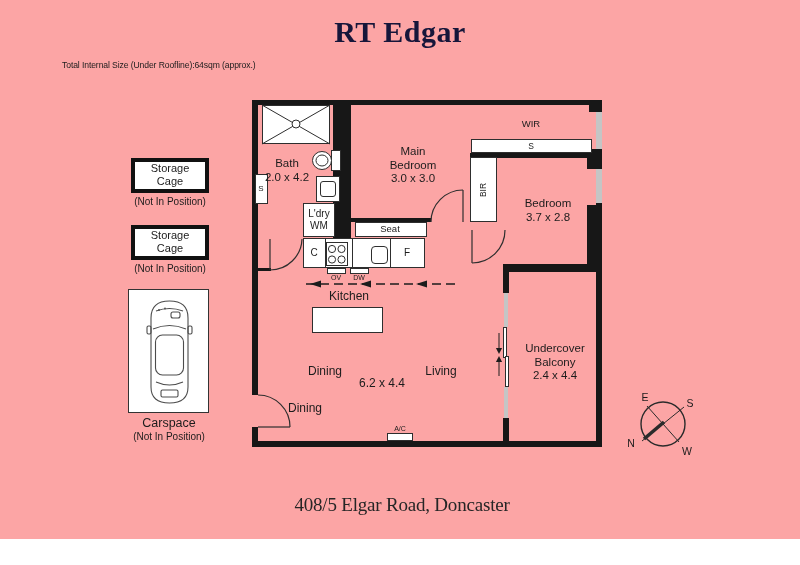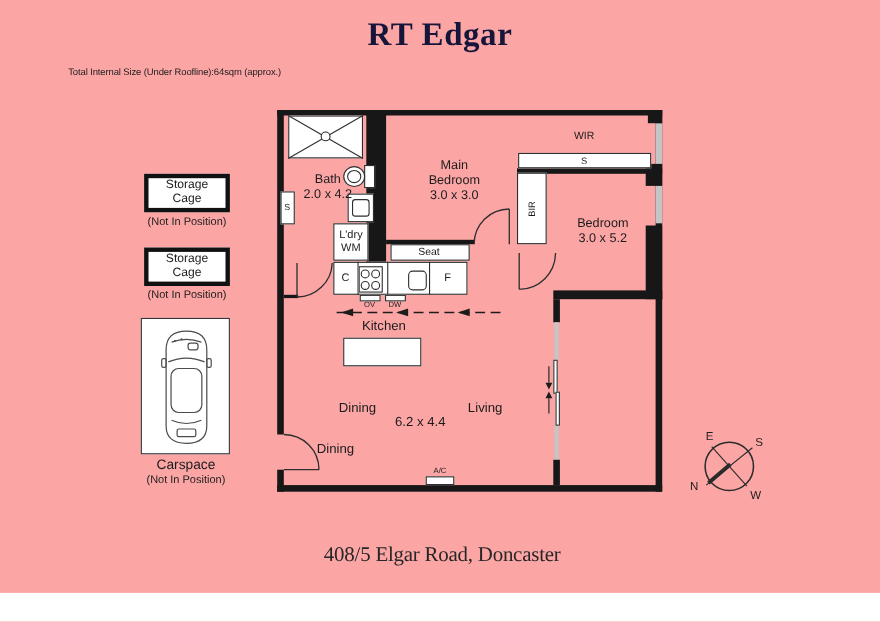--- a/index.html
+++ b/index.html
@@ -125,32 +125,37 @@
       <rect x="15" y="93" width="17" height="7" rx="1.5"></rect>
     </g>
     <g stroke="#2b2b2b" fill="none">
       <circle cx="663" cy="424" r="22" stroke-width="1.4"></circle>
       <line x1="647" y1="406" x2="679" y2="442" stroke-width="1"></line>
       <line x1="684" y1="407" x2="642" y2="441" stroke-width="1"></line>
       <line x1="664" y1="422" x2="644" y2="439" stroke-width="3.6"></line>
     </g>
   </svg>
 
-  <div class="lbl" style="left:298px;top:171px;font-size:11.5px;">
+  <div class="lbl" style="left:287px;top:171px;font-size:11.5px;">
     <div>Bath</div>
     <div>2.0 x 4.2</div>
   </div>
   <div class="lbl" style="left:413px;top:165px;font-size:11.5px;">
     <div>Main</div>
     <div>Bedroom</div>
     <div>3.0 x 3.0</div>
   </div>
   <div class="lbl" style="left:548px;top:211px;font-size:11.5px;">
     <div>Bedroom</div>
-    <div>3.0 x 5.2</div>
+    <div>3.7 x 2.8</div>
+  </div>
+  <div class="lbl" style="left:555px;top:362px;font-size:11.5px;">
+    <div>Undercover</div>
+    <div>Balcony</div>
+    <div>2.4 x 4.4</div>
   </div>
   <div class="lbl" style="left:349px;top:296px;font-size:12px;">Kitchen</div>
   <div class="lbl" style="left:325px;top:371px;font-size:12px;">Dining</div>
   <div class="lbl" style="left:441px;top:371px;font-size:12px;">Living</div>
   <div class="lbl" style="left:382px;top:383px;font-size:12px;">6.2 x 4.4</div>
   <div class="lbl" style="left:305px;top:408px;font-size:12px;">Dining</div>
 
   <div class="lbl" style="left:531px;top:124px;font-size:9.5px;">WIR</div>
   <div class="lbl" style="left:531px;top:146px;font-size:8.5px;">S</div>
   <div class="lbl" style="left:261px;top:189px;font-size:8px;">S</div>

